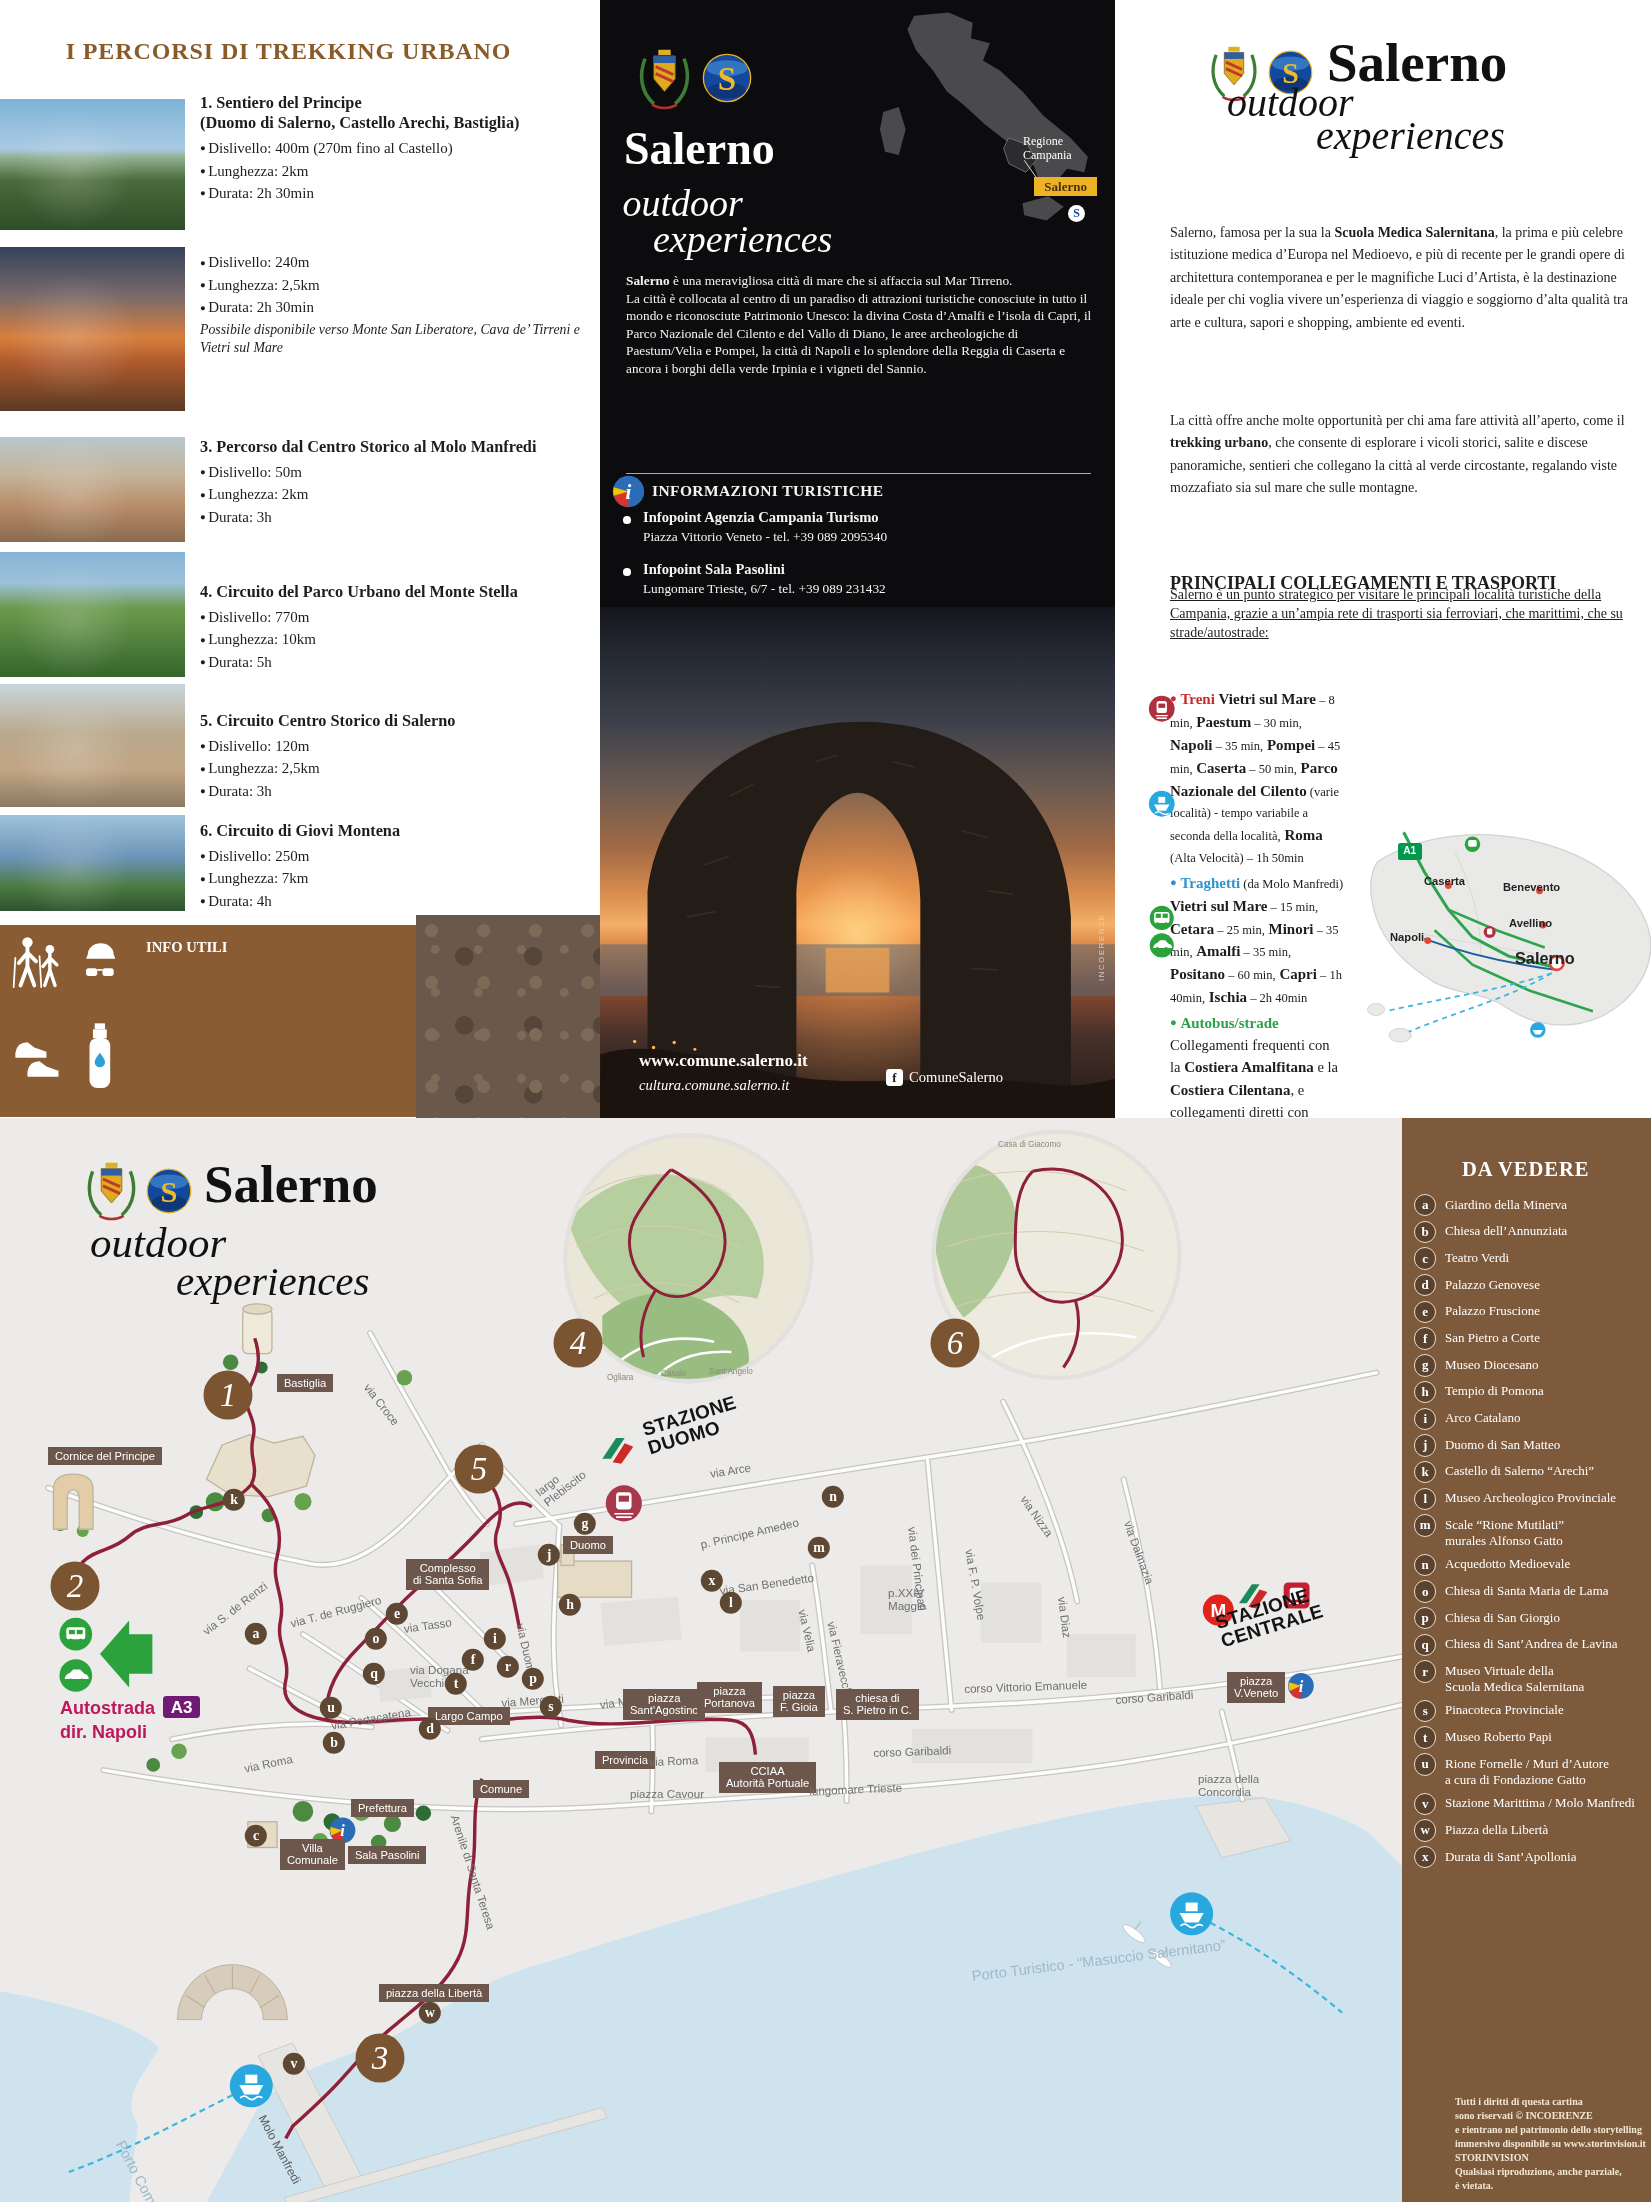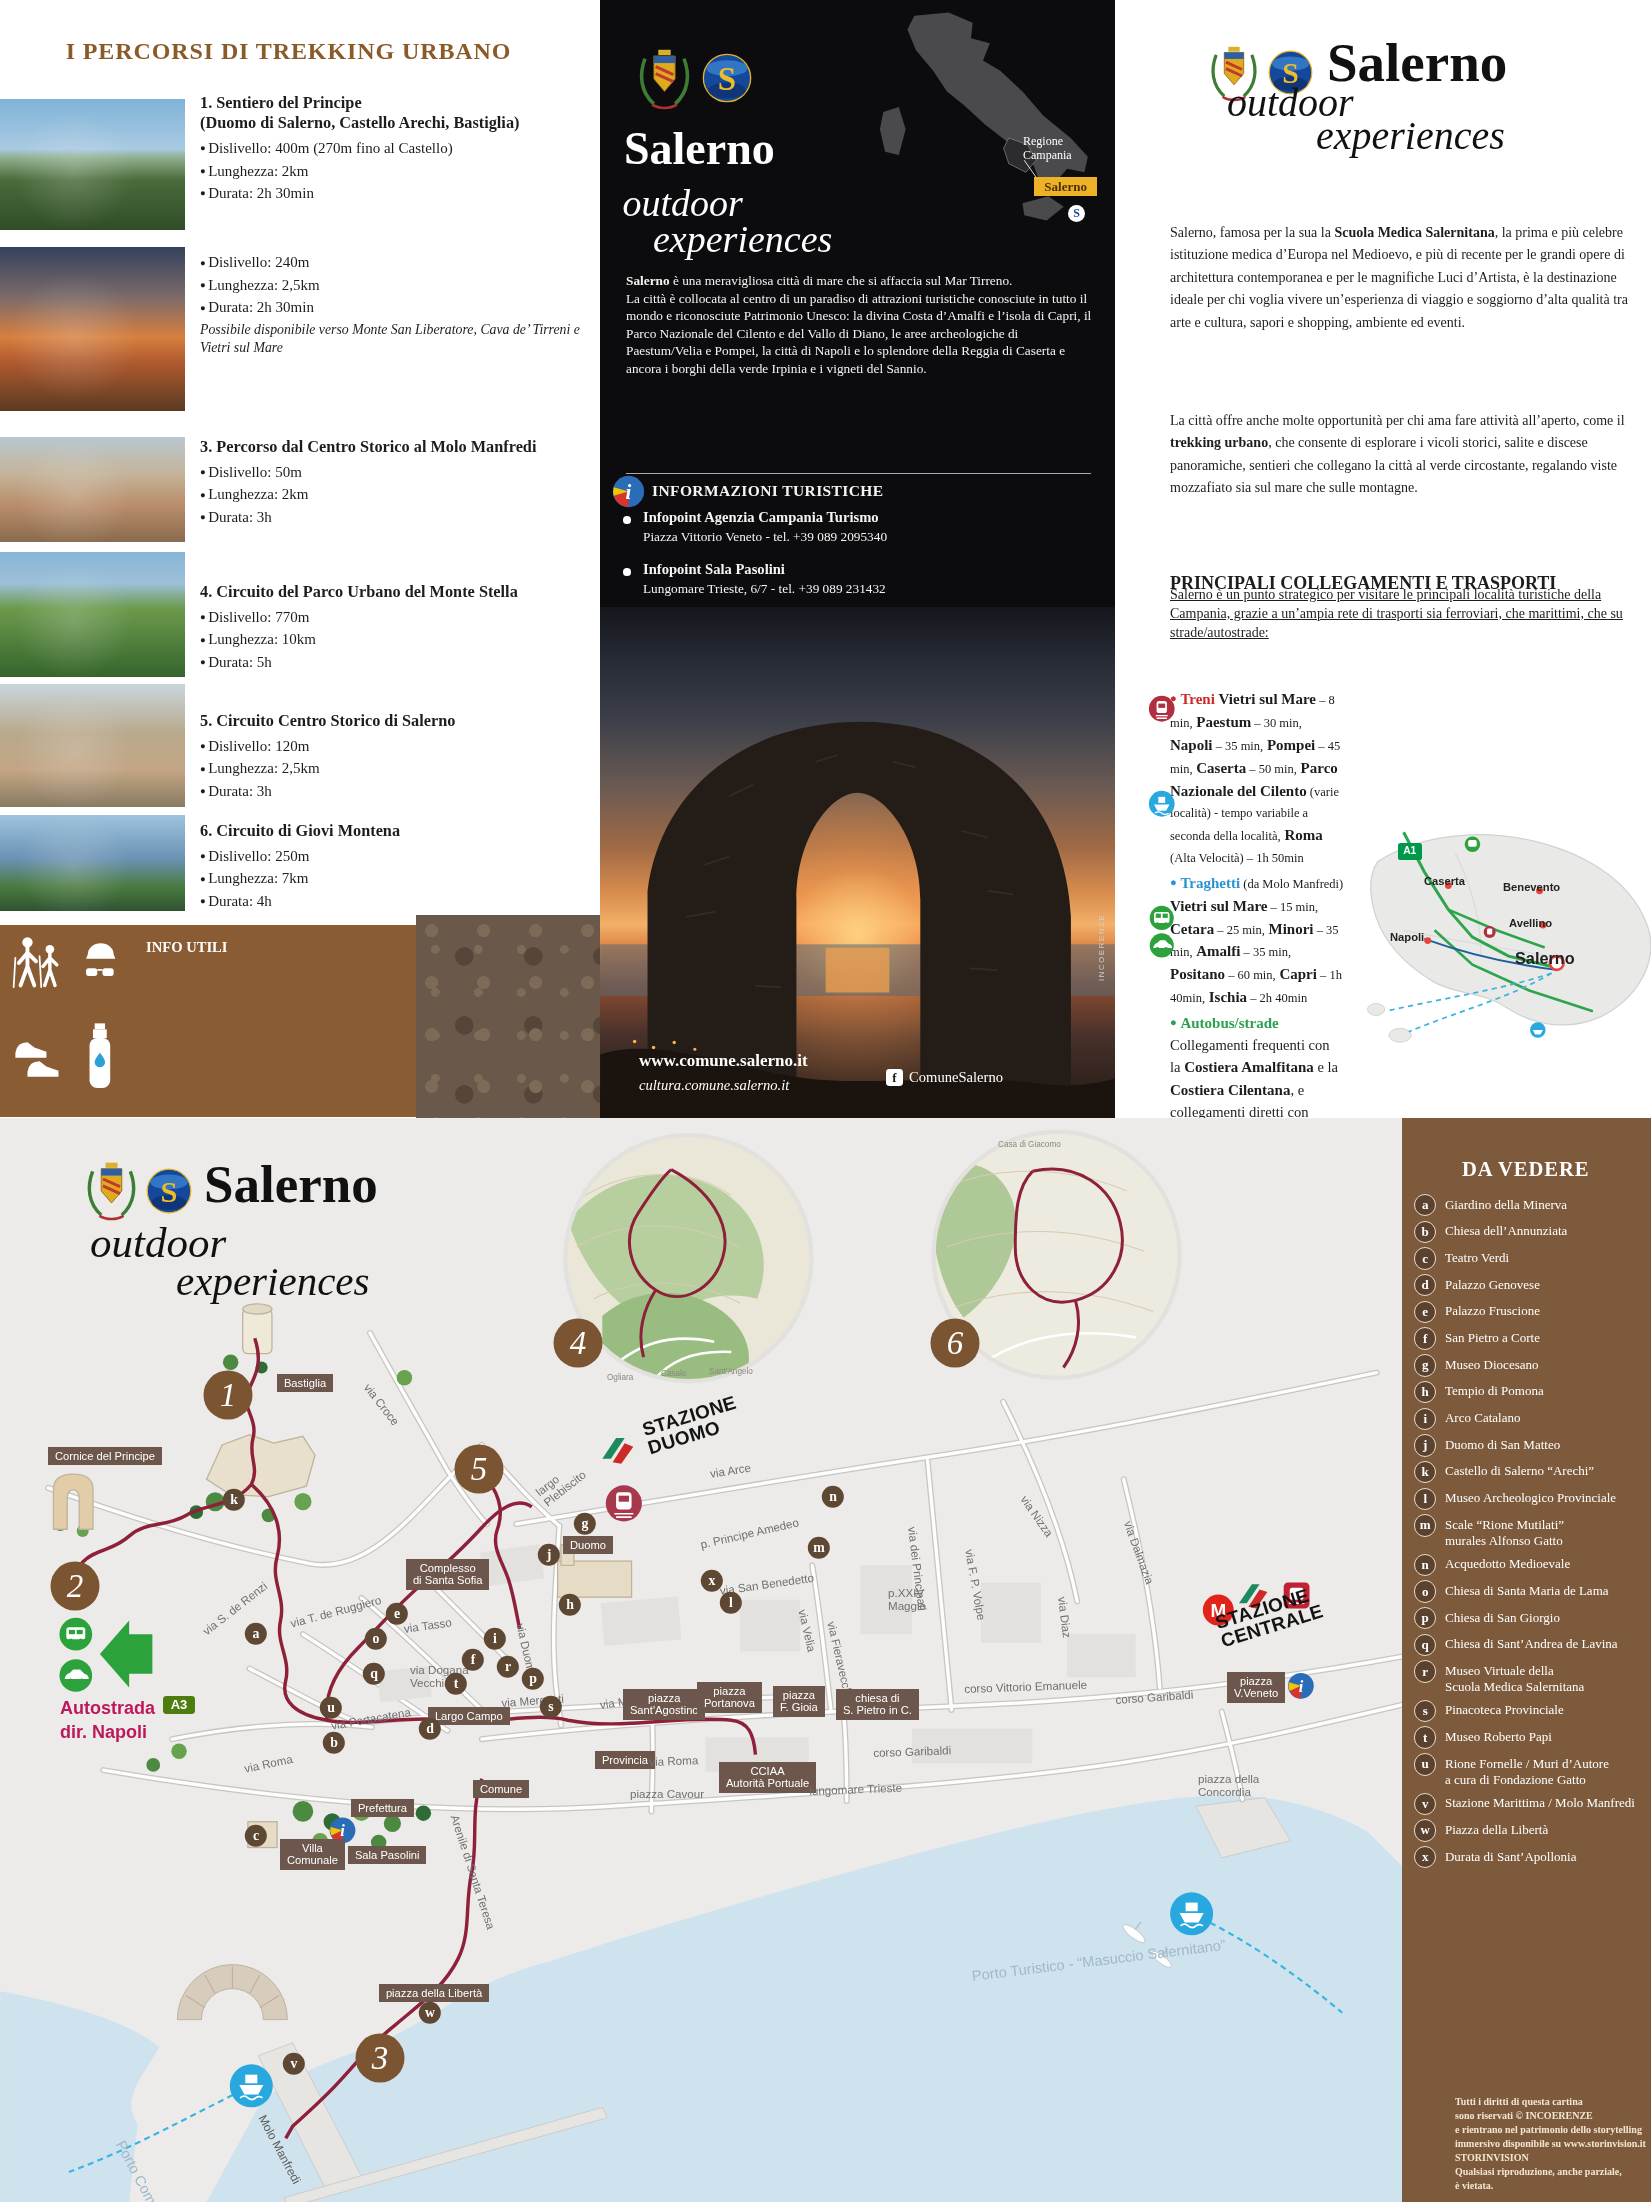--- a/index.html
+++ b/index.html
@@ -77,21 +77,21 @@
   .rlabel.achip{background:#00984a;color:#fff;padding:0.9px 5.2px;border-radius:2.6px;font-size:10.3px;}
   .ticon{position:absolute;left:-22.4px;}
   
   .mapsec{position:absolute;left:0;top:1118px;width:1652px;height:1084px;background:#ecebe9;overflow:hidden;}
   .mapsec svg.base{position:absolute;left:0;top:0;}
   #map-labels{position:absolute;inset:0;font-family:"Liberation Sans",sans-serif;}
   .ml{position:absolute;color:#707070;font-size:11.6px;white-space:pre-line;transform-origin:left top;line-height:1.12;}
   .ml.chip{background:#6d574c;color:#fff;padding:2.6px 6.9px;font-size:11.2px;text-align:center;line-height:1.15;}
   .ml.station{color:#141414;font-weight:bold;font-size:19px;letter-spacing:0.3px;line-height:1.02;}
   .ml.bold{color:#be185d;font-weight:bold;font-size:18px;}
-  .ml.achip{background:#4d7c0f;color:#fff;font-weight:bold;font-size:13px;padding:1.7px 7.7px;border-radius:3.4px;}
+  .ml.achip{background:#701a75;color:#fff;font-weight:bold;font-size:17px;padding:1.7px 7.7px;border-radius:3.4px;}
   .ml.water{color:#9fb9c9;font-size:14.6px;}
   .ml.dock{color:#5d5d5b;font-size:12px;}
   .ml.tiny{font-size:8.2px;color:#8a8a7e;}
   .mletter{position:absolute;width:22.4px;height:22.4px;border-radius:50%;background:#5e4833;color:#fff;
     font-family:"Liberation Serif",serif;font-weight:bold;font-size:13.8px;display:flex;align-items:center;
     justify-content:center;transform:translate(-50%,-50%);z-index:3;}
   .mnumber{position:absolute;width:49px;height:49px;border-radius:50%;background:#7b5531;color:#fff;
     font-family:"Liberation Serif",serif;font-style:italic;font-size:33px;display:flex;align-items:center;
     justify-content:center;transform:translate(-50%,-50%);z-index:3;}
   .map-logo .brand-name{position:absolute;left:204px;top:36px;font-size:53px;font-weight:bold;color:#111;}

